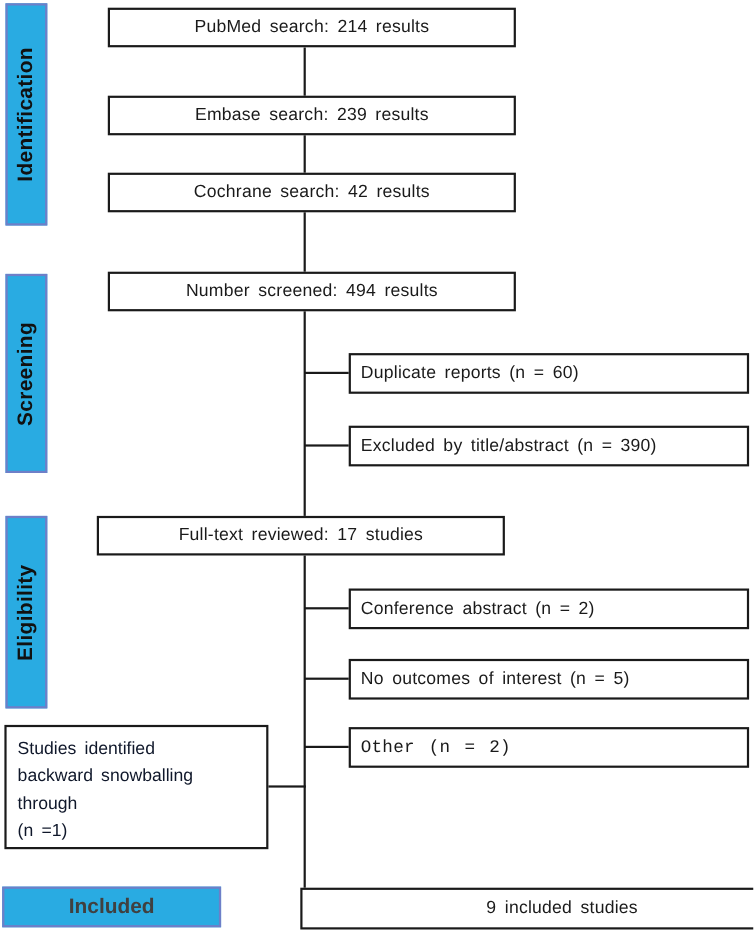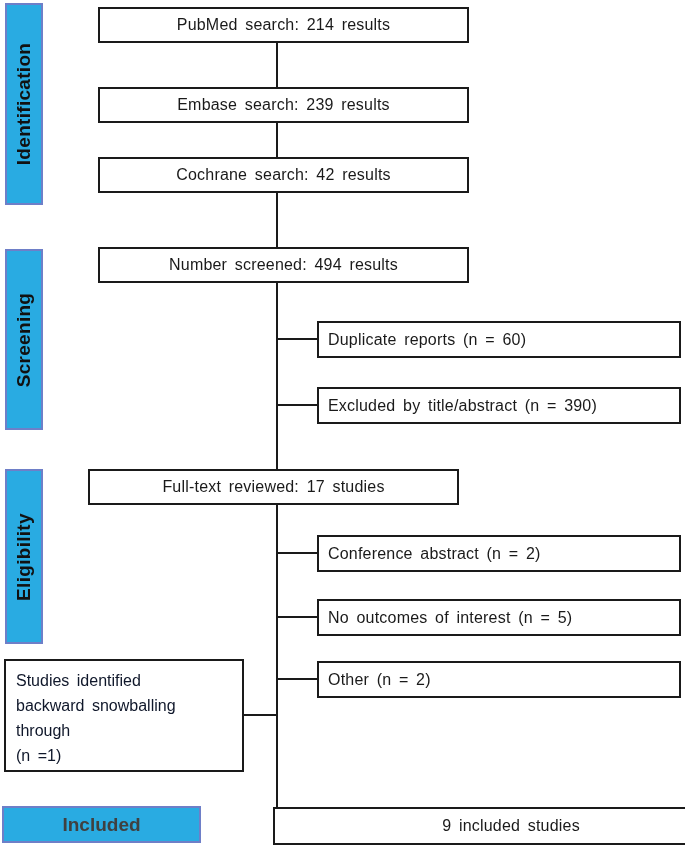--- a/index.html
+++ b/index.html
@@ -129,21 +129,21 @@
   </div>
   <div class="fbox left" style="left:317px; top:387px; width:364px; height:37px;">
     <span>Excluded by title/abstract (n = 390)</span>
   </div>
   <div class="fbox left" style="left:317px; top:535px; width:364px; height:37px;">
     <span>Conference abstract (n = 2)</span>
   </div>
   <div class="fbox left" style="left:317px; top:599px; width:364px; height:37px;">
     <span>No outcomes of interest (n = 5)</span>
   </div>
-  <div class="fbox left" style="left:317px; top:661px; width:364px; height:37px;">
+  <div class="fbox left" style="left:317px; top:661px; width:364px; height:37px;font-family:Liberation Mono, monospace;">
     <span>Other (n = 2)</span>
   </div>
 
   <div class="sidebox" style="left:4px; top:659px; width:240px; height:113px;">
     <span>Studies identified</span>
     <span>backward snowballing</span>
     <span>through</span>
     <span>(n =1)</span>
   </div>
 

